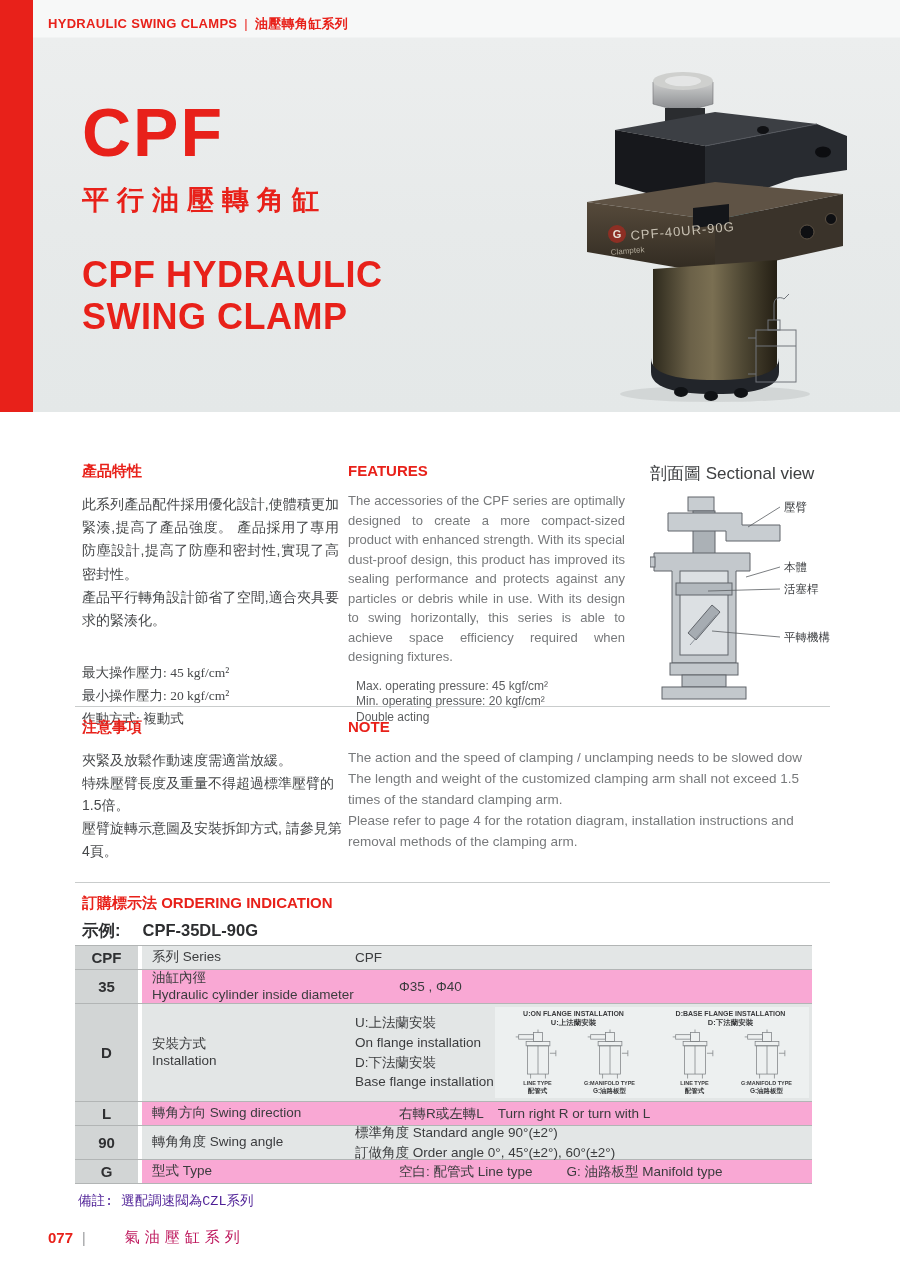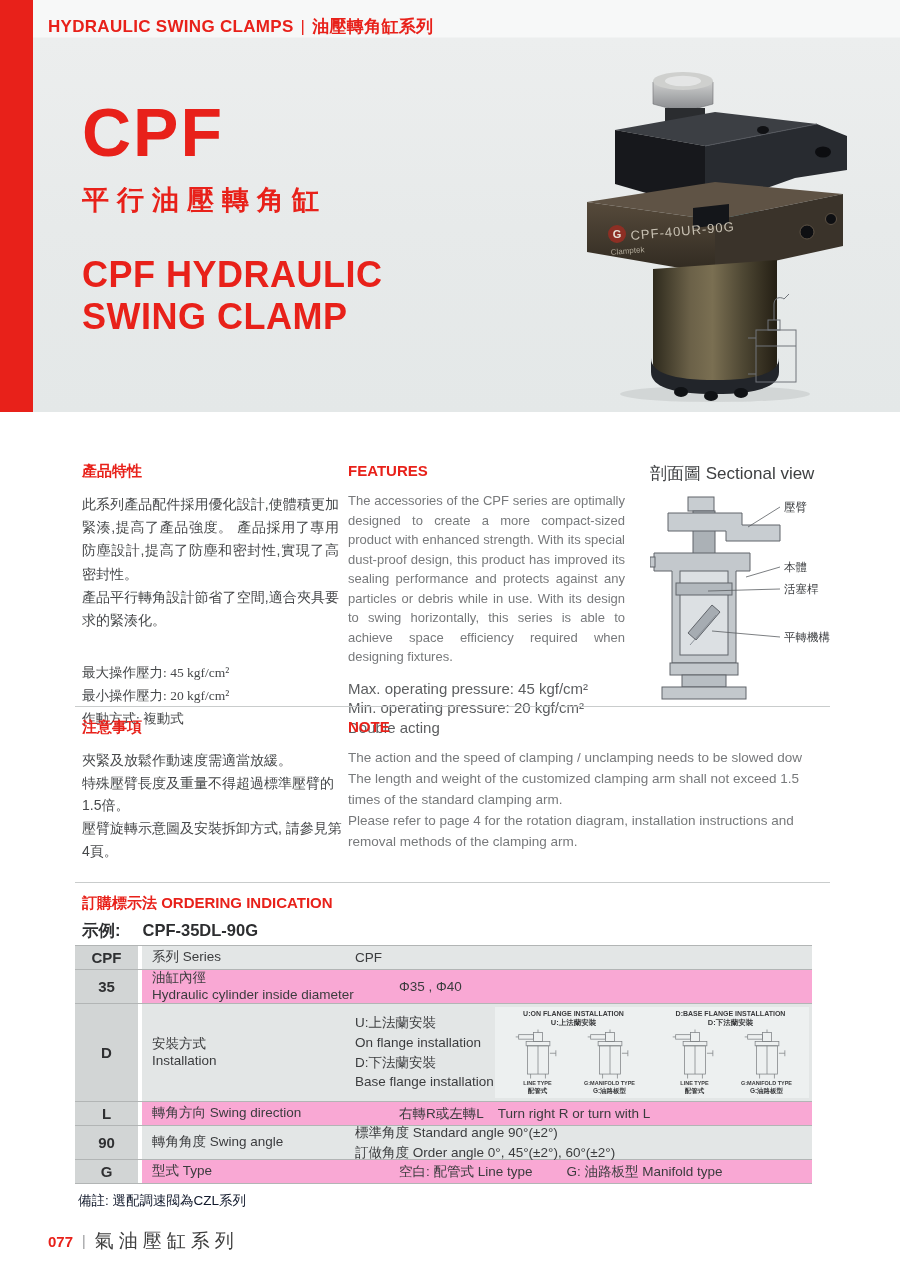--- a/index.html
+++ b/index.html
@@ -4,35 +4,35 @@
 <style>
   html,body{margin:0;padding:0;background:#ffffff;}
   body{font-family:"Liberation Sans","DejaVu Sans",sans-serif;}
   #page{position:relative;width:900px;height:1273px;background:#ffffff;overflow:hidden;}
 
   
   #banner{position:absolute;left:0;top:0;width:900px;height:412px;}
   #banner-bg{position:absolute;left:33px;top:0;right:0;height:412px;
     background:linear-gradient(180deg,#f7f8f8 0,#f7f8f8 37px,#eceeee 38px,#e7eaea 55%,#e4e8e8 100%);}
   #red-bar{position:absolute;left:0;top:0;width:33px;height:412px;background:#e8211a;}
-  #catalog-header{position:absolute;left:48px;top:15px;font-size:17px;font-weight:bold;color:#e8211a;letter-spacing:.3px;}
+  #catalog-header{position:absolute;left:48px;top:15px;font-size:13px;font-weight:bold;color:#e8211a;letter-spacing:.3px;}
   #catalog-header .hdr-divider{margin:0 7px;font-weight:normal;}
   #title-block{position:absolute;left:82px;top:98px;color:#e8211a;}
   .model-code{font-size:68px;font-weight:bold;letter-spacing:2px;line-height:1;}
   .title-zh{margin-top:16px;font-size:27px;font-weight:bold;letter-spacing:8px;}
   .title-en{margin-top:36px;font-size:36px;font-weight:bold;line-height:1.18;letter-spacing:.5px;}
 
   
   .red-h{font-size:15px;font-weight:bold;color:#e8211a;margin:0 0 12px 0;}
   #feat-zh{position:absolute;left:82px;top:462px;width:257px;color:#46484a;}
   #feat-zh p{margin:0;font-size:14px;line-height:1.66;text-align:justify;}
   #feat-zh .specs{margin-top:30px;font-size:13.5px;line-height:1.68;font-family:Liberation Serif, serif;}
   #feat-en{position:absolute;left:348px;top:462px;width:277px;color:#77797b;}
   #feat-en p{margin:0;font-size:13px;line-height:1.5;text-align:justify;}
-  #feat-en .specs{margin-top:12px;font-size:15px;line-height:1.3;color:#5c5e60;}
+  #feat-en .specs{margin-top:12px;font-size:12px;line-height:1.3;color:#5c5e60;margin-left:8px;}
   #sectional{position:absolute;left:650px;top:462px;width:248px;}
   #sectional-title{font-size:17px;color:#3e4042;margin:0 0 6px 0;font-weight:normal;}
 
   .divider{position:absolute;left:75px;width:755px;height:1px;background:#c9cccc;}
 
   
   #note-zh{position:absolute;left:82px;top:718px;width:262px;color:#46484a;}
   #note-zh .line{font-size:14px;line-height:1.62;}
   #note-en{position:absolute;left:348px;top:718px;width:492px;color:#77797b;}
   #note-en .line{font-size:13.5px;line-height:1.56;}
@@ -59,27 +59,27 @@
   
   #diag-panel{position:absolute;left:353px;top:3px;width:314px;height:91px;background:#edf0f0;display:flex;}
   .flange-group{width:157px;display:flex;flex-direction:column;align-items:center;padding-top:2px;}
   .fg-h-en{font-size:7px;font-weight:bold;color:#3a3b3d;line-height:1.3;}
   .fg-h-zh{font-size:7.5px;font-weight:bold;color:#3a3b3d;line-height:1.2;}
   .fg-cells{display:flex;margin-top:1px;}
   .diag-cell{width:72px;display:flex;flex-direction:column;align-items:center;}
   .dc-label-en{font-size:5.5px;color:#3a3b3d;line-height:1.25;font-weight:bold;}
   .dc-label-zh{font-size:6.5px;color:#3a3b3d;line-height:1.2;font-weight:bold;}
 
-  #remark{position:absolute;left:78px;top:1192px;font-size:13.5px;color:#0f172a;}
+  #remark{position:absolute;left:78px;top:1192px;font-size:13.5px;color:#4c1d95;font-family:Liberation Mono, monospace;}
 
   
   #footer{position:absolute;left:48px;top:1228px;display:flex;align-items:center;}
   #page-no{font-size:15px;font-weight:bold;color:#e8211a;}
   #footer .ft-divider{margin:0 9px;color:#97999b;font-size:14px;}
-  #series-name{font-size:19px;color:#404040;letter-spacing:5px;}
+  #series-name{font-size:15px;color:#be185d;letter-spacing:5px;margin-left:30px;}
 
   svg text{font-family:"Liberation Sans","DejaVu Sans",sans-serif;}
 </style>
 </head>
 <body>
 
 <svg width="0" height="0" style="position:absolute" aria-hidden="true">
   <defs>
     <g id="mini-clamp" stroke="#7d8184" fill="none" stroke-width="1">
       <rect x="16" y="24" width="28" height="38"></rect>

